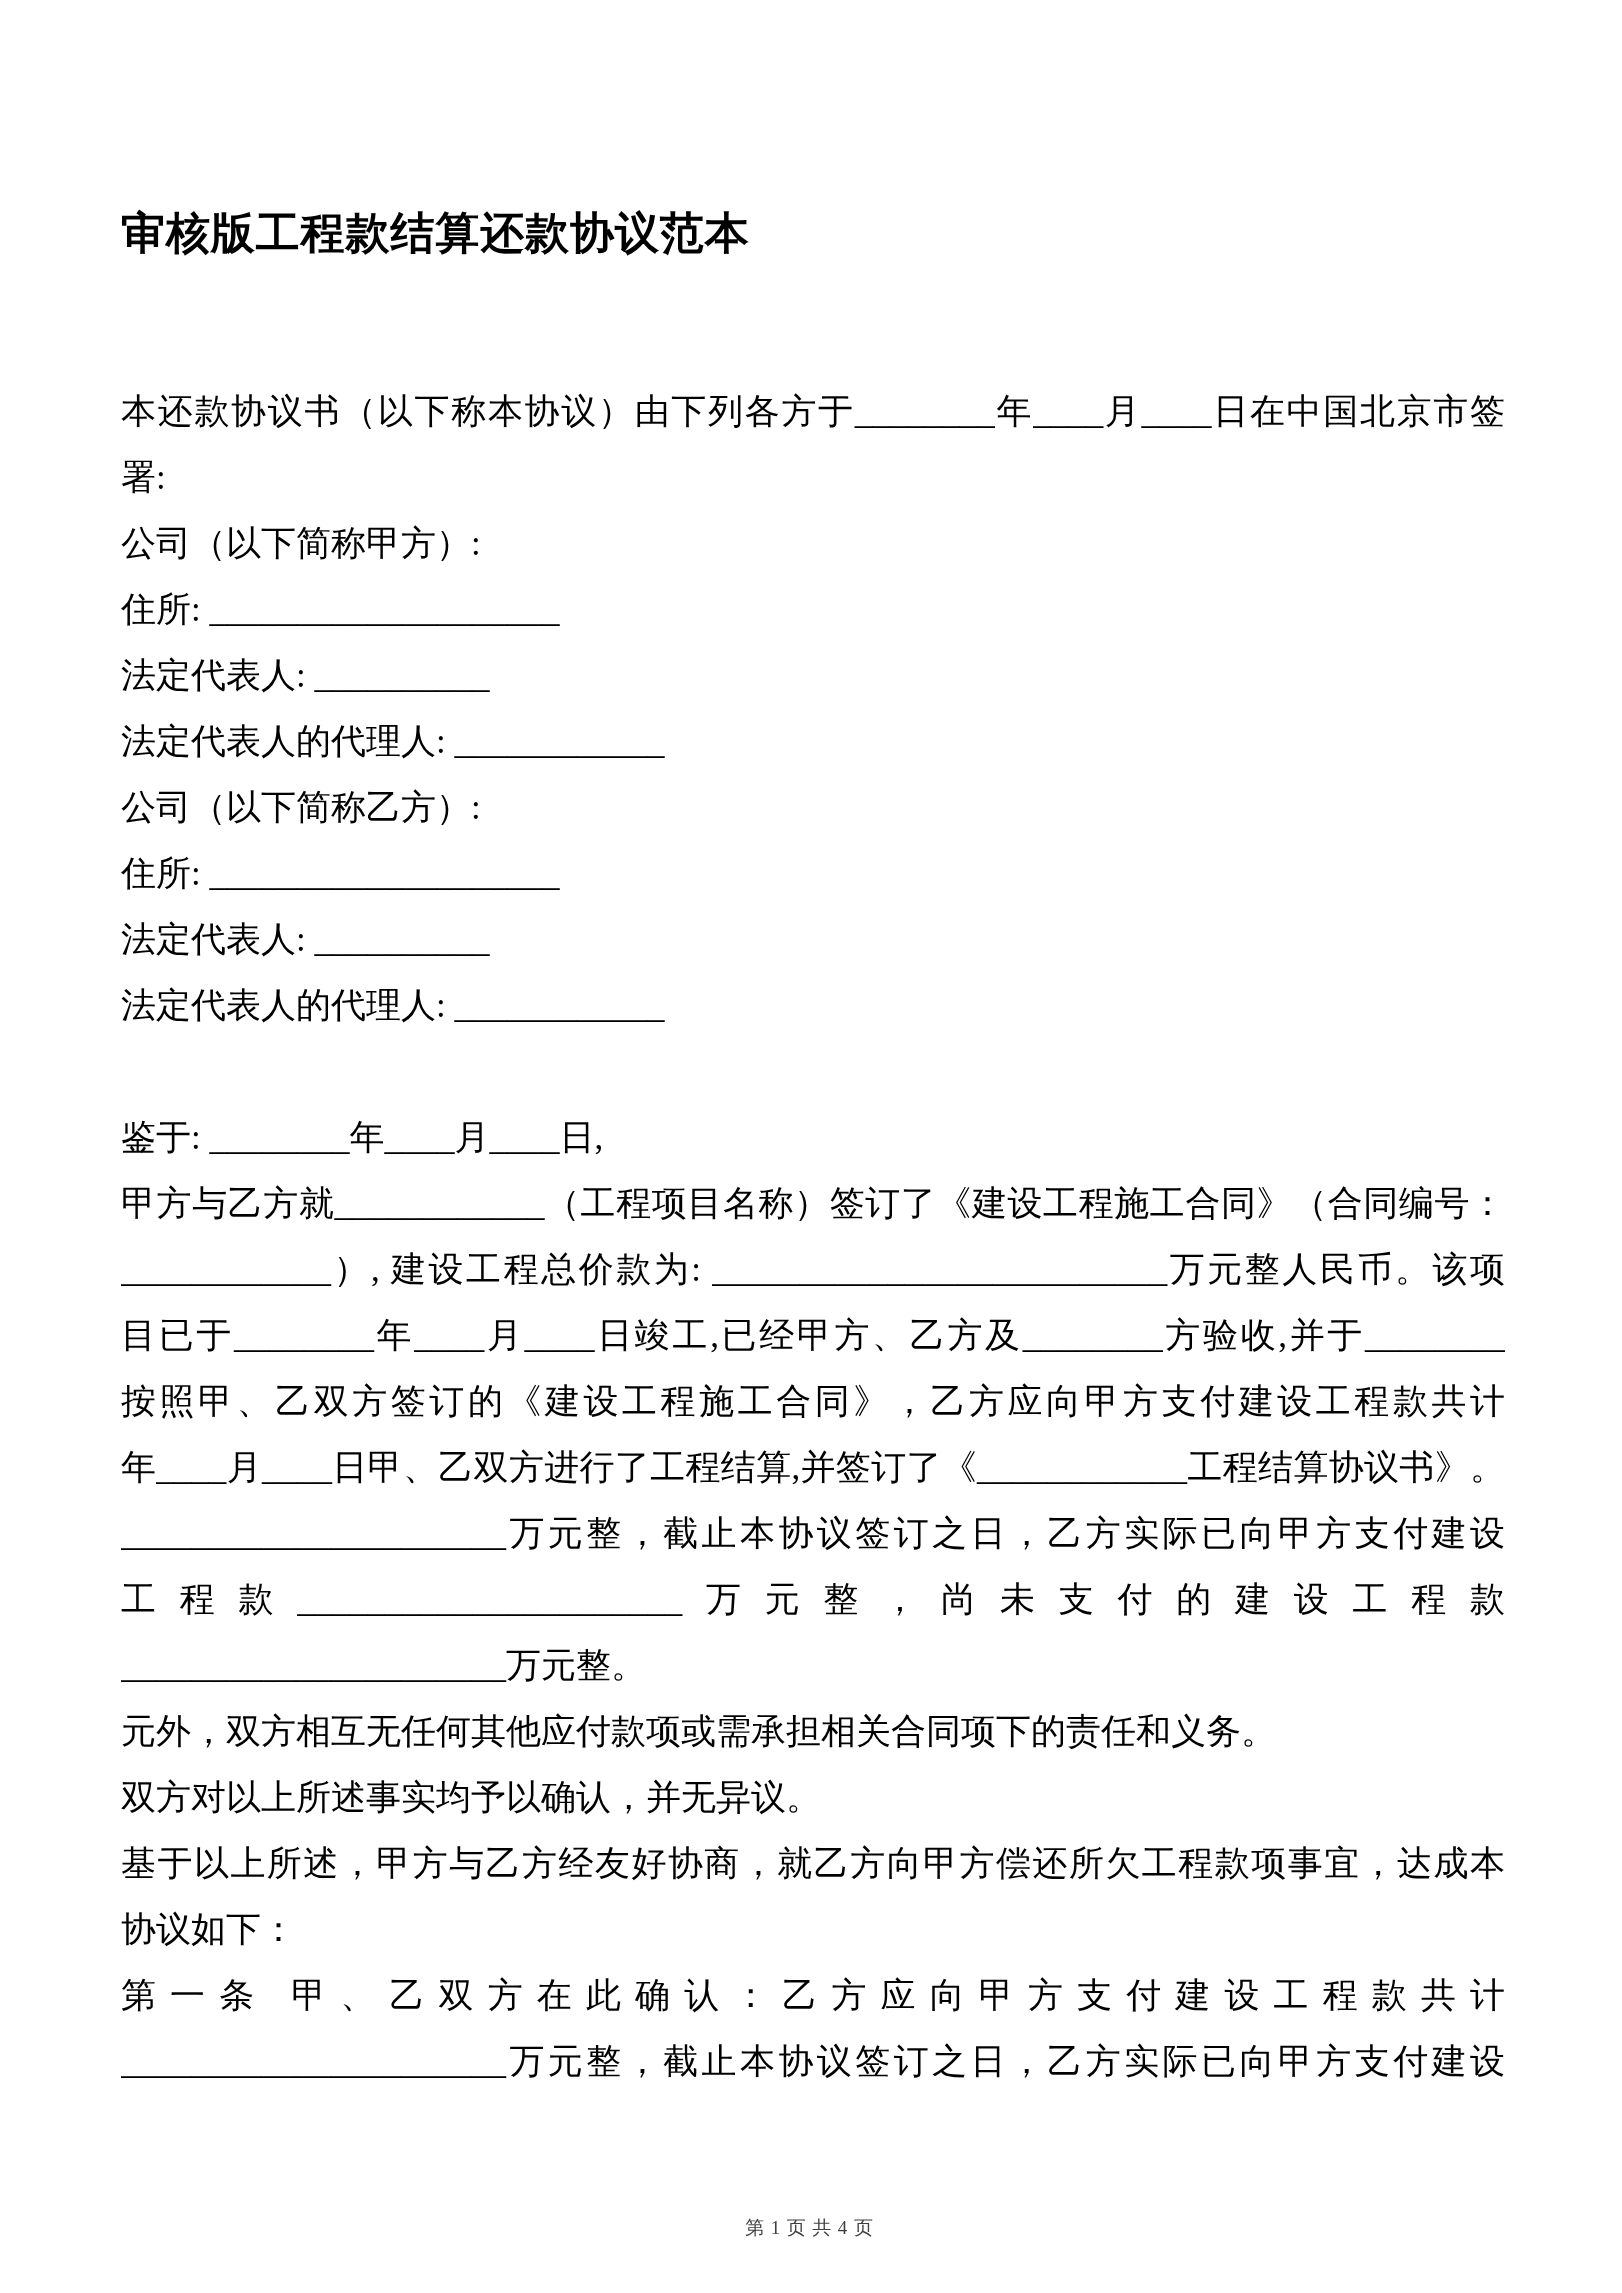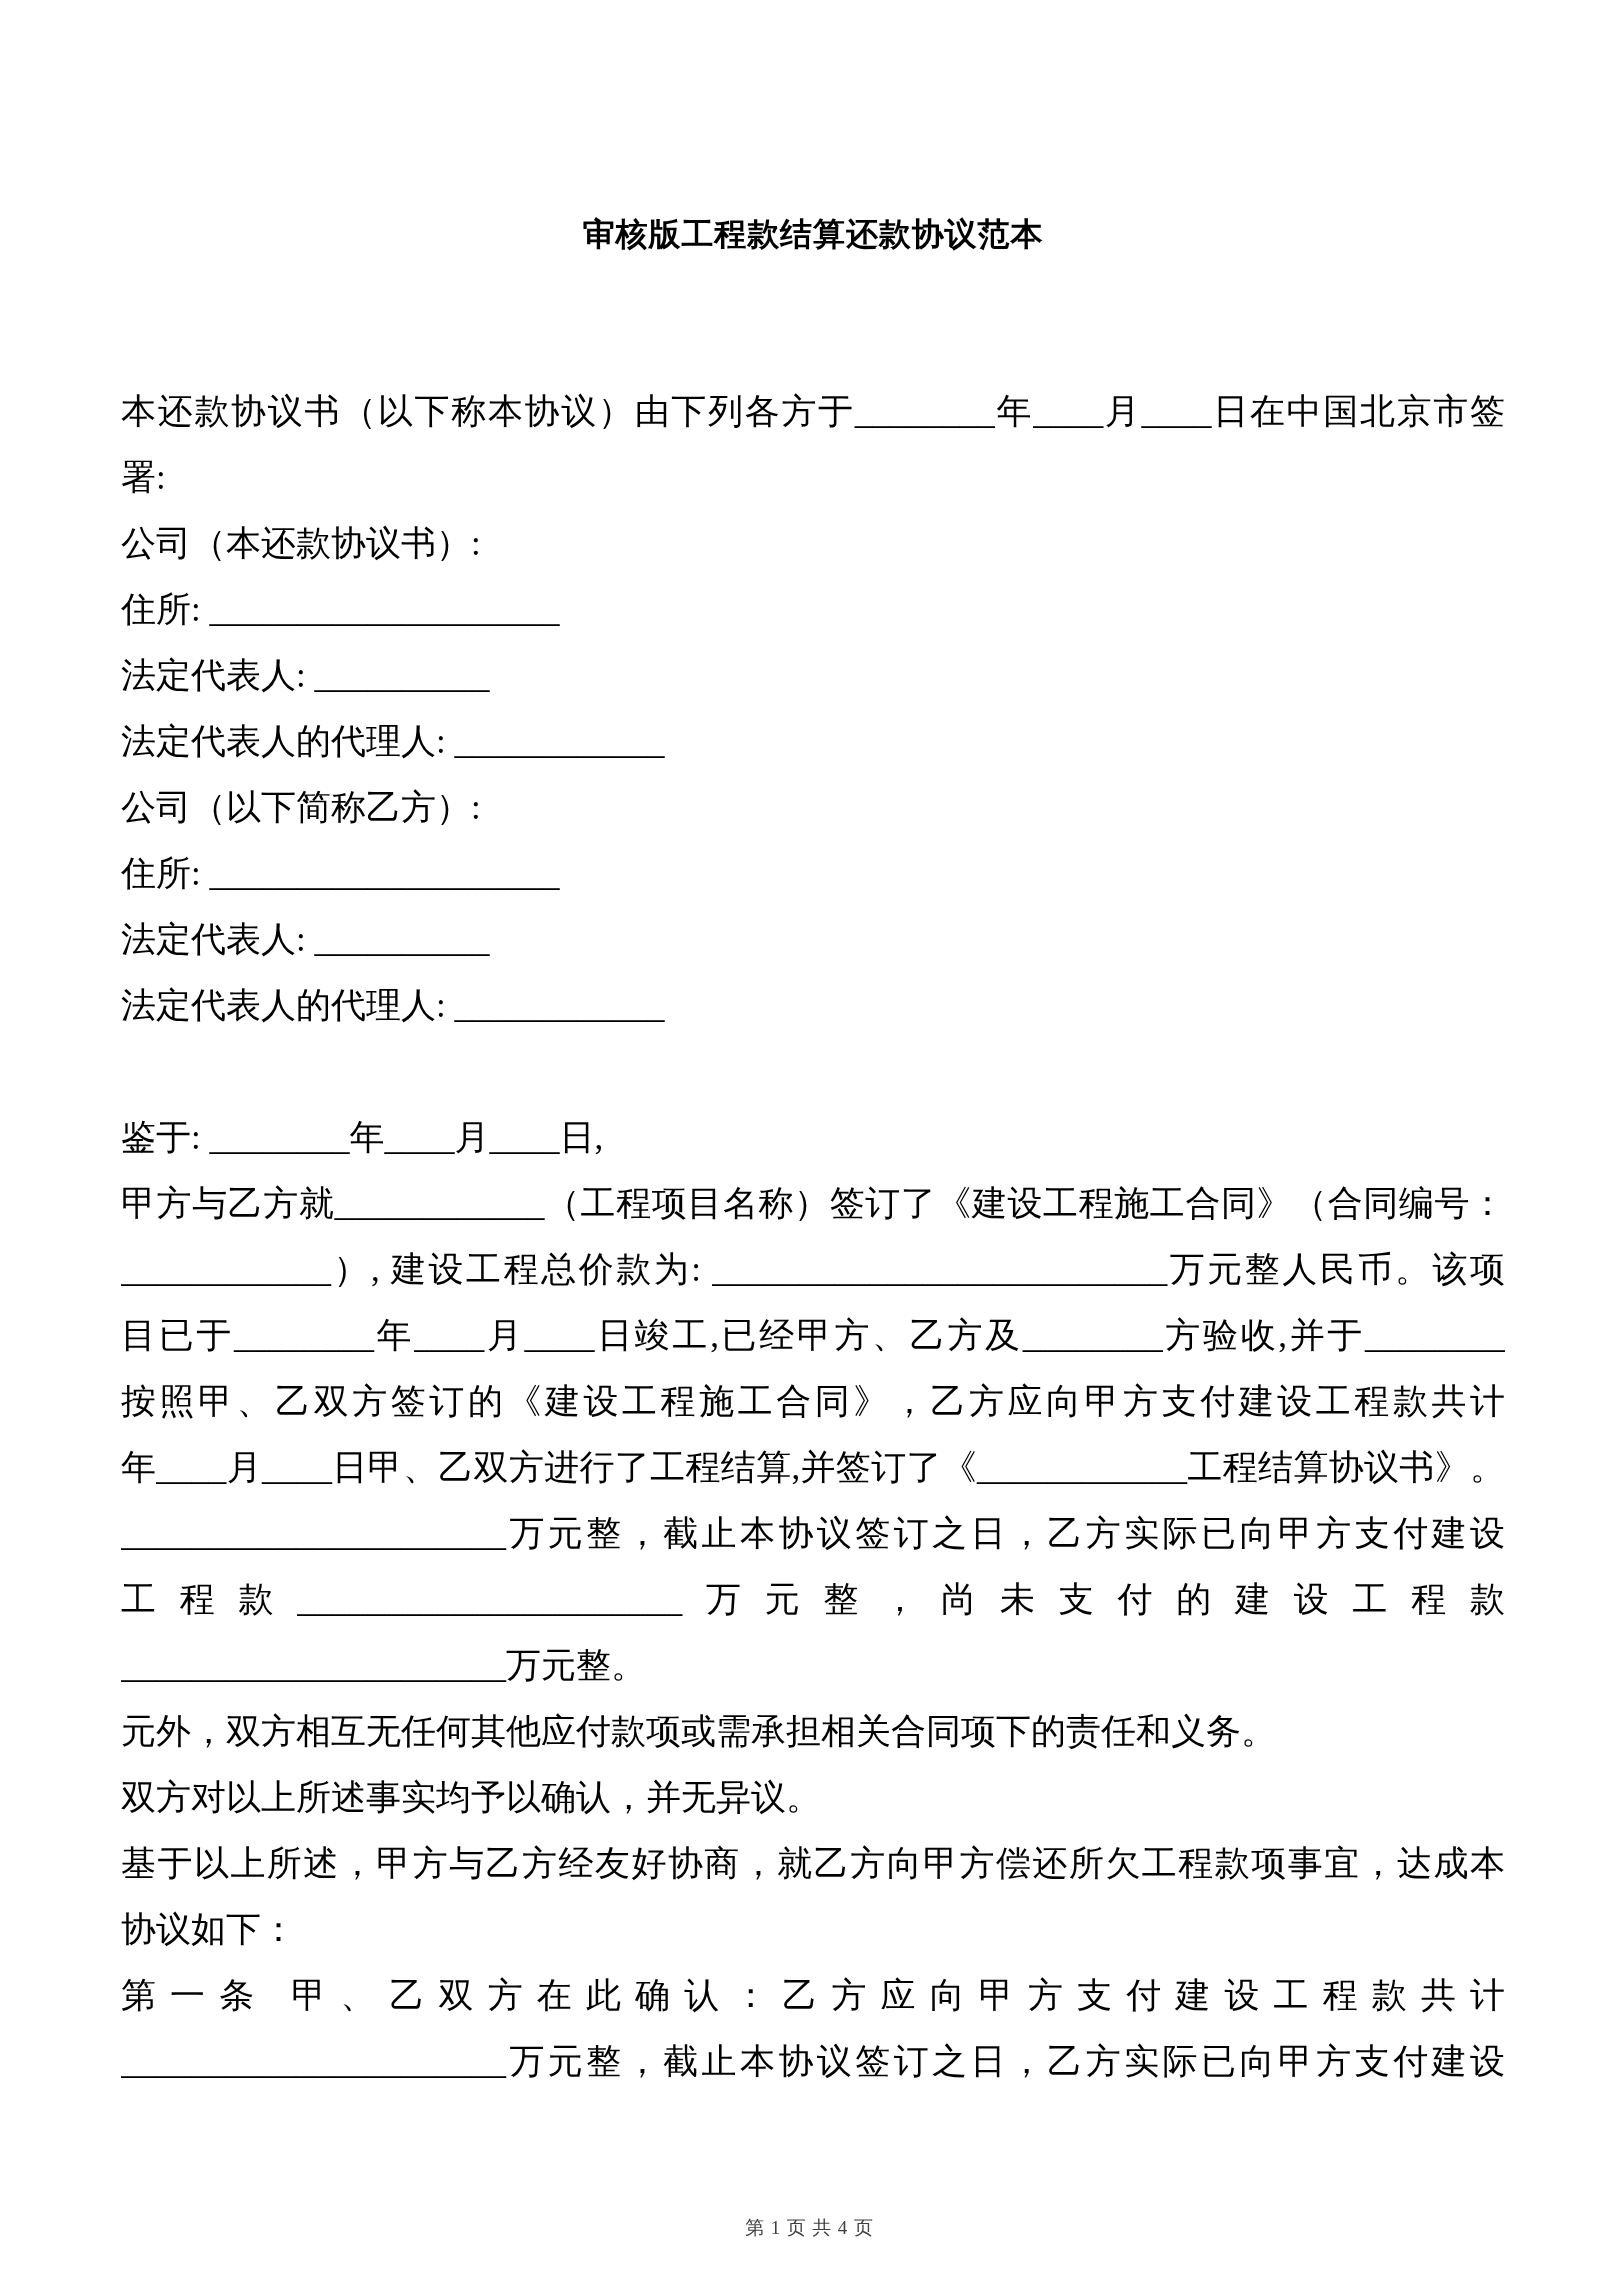--- a/index.html
+++ b/index.html
@@ -14,23 +14,23 @@
     margin: 0 auto;
     background: #ffffff;
     color: #000000;
     font-family: "Liberation Serif", "DejaVu Serif", serif;
     box-sizing: border-box;
     padding: 202px 118px 0 121px;
     overflow: hidden;
   }
   .doc-title {
     margin: 0 0 113px 0;
-    font-size: 32px;
+    font-size: 44px;
     font-weight: bold;
-    text-align: center;
+    text-align: left;
     line-height: 64px;
     letter-spacing: 0.9px;
   }
   .doc-body {
     width: 100%;
   }
   .line {
     font-size: 35px;
     height: 66px;
     line-height: 66px;
@@ -58,21 +58,21 @@
 </style>
 </head>
 <body>
 
 <div class="page">
   <h1 class="doc-title">审核版工程款结算还款协议范本</h1>
 
   <div class="doc-body">
       <div class="line fill">本还款协议书（以下称本协议）由下列各方于________年____月____日在中国北京市签</div>
       <div class="line">署:</div>
-      <div class="line">公司（本还款协议书）:</div>
+      <div class="line">公司（以下简称甲方）:</div>
       <div class="line">住所: ____________________</div>
       <div class="line">法定代表人: __________</div>
       <div class="line">法定代表人的代理人: ____________</div>
       <div class="line">公司（以下简称乙方）:</div>
       <div class="line">住所: ____________________</div>
       <div class="line">法定代表人: __________</div>
       <div class="line">法定代表人的代理人: ____________</div>
       <div class="line spacer"></div>
       <div class="line">鉴于: ________年____月____日,</div>
       <div class="line fill">甲方与乙方就____________（工程项目名称）签订了《建设工程施工合同》（合同编号：</div>

